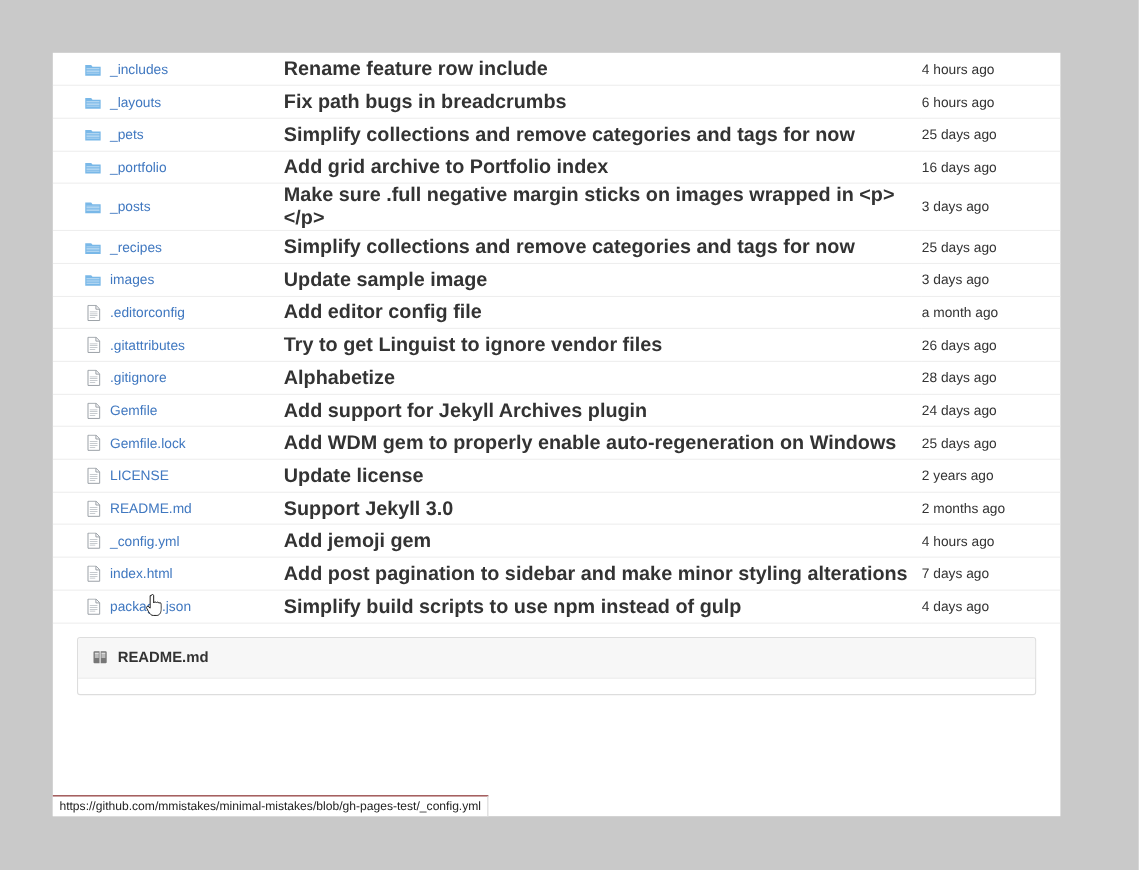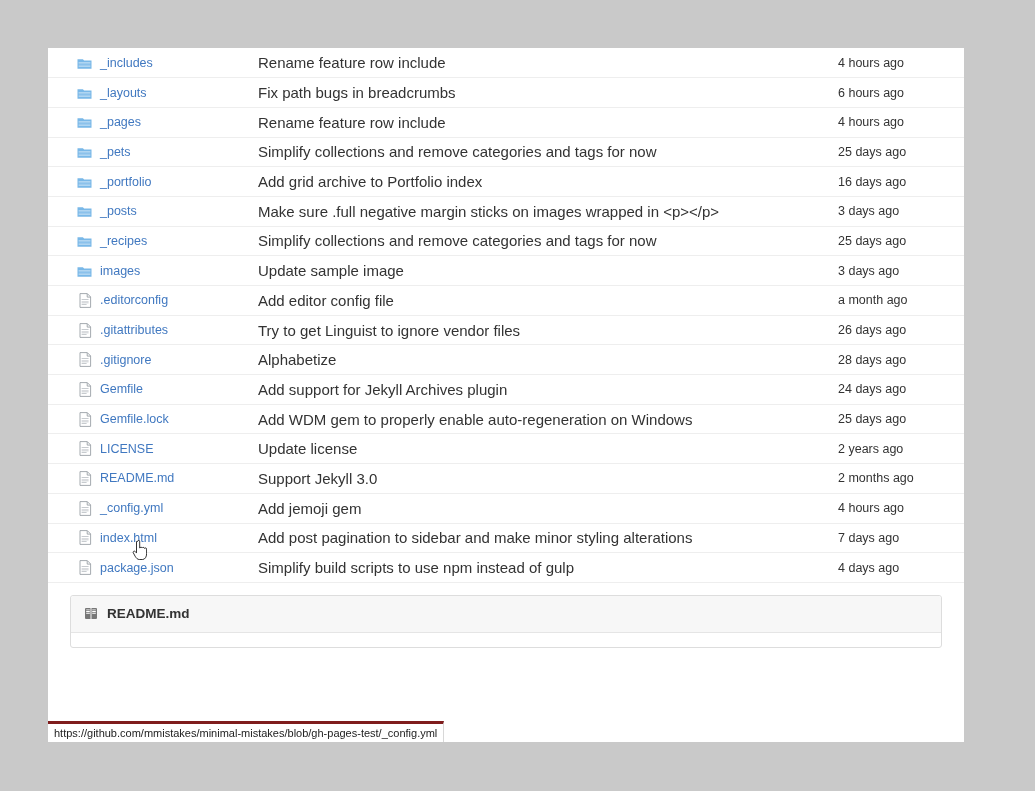--- a/index.html
+++ b/index.html
@@ -61,21 +61,22 @@
   .name-link {
     color: #4078c0;
     text-decoration: none;
     font-size: 12.5px;
   }
   .name-link.current {
   }
   .msg-link {
     color: #333333;
     text-decoration: none;
-    font-size: 15px;
+    font-size: 18px;
+    font-weight: bold;
   }
   .icon {
     display: inline-block;
     vertical-align: middle;
     line-height: 0;
   }
   .folder-icon svg { display:block; }
   .file-icon svg { display:block; }
 
   .readme-box {
@@ -105,21 +106,21 @@
   }
   .status-bar {
     position: absolute;
     left: 48px;
     bottom: 49px;
     height: 18px;
     display: flex;
     align-items: center;
     padding: 0 6px;
     background: #ffffff;
-    border-top: 3px solid #7f1d1d;
+    border-top: 1px solid #7f1d1d;
     border-right: 1px solid #d8d8d8;
     font-size: 11px;
     color: #222222;
     white-space: nowrap;
   }
   .cursor {
     position: absolute;
     left: 131px;
     top: 540px;
     width: 16px;
@@ -146,29 +147,20 @@
             <td class="col-age">4 hours ago</td>
           </tr>
           <tr class="file-row">
             <td class="col-icon"><span class="icon folder-icon"><svg width="15" height="13" viewBox="0 0 15 13">
                   <path fill="#79b8e8" d="M0.5 2.2h5.4l1.2 1.4h7.4v8.2H0.5z"></path>
                   <path fill="#ffffff" d="M1.6 5.0h11.8v0.7H1.6zM1.6 6.4h11.8v0.7H1.6zM1.6 7.8h11.8v0.7H1.6zM1.6 9.2h11.8v0.7H1.6z" opacity="0.55"></path>
                 </svg></span></td>
             <td class="col-name"><a class="name-link" href="#">_layouts</a></td>
             <td class="col-msg"><a class="msg-link" href="#">Fix path bugs in breadcrumbs</a></td>
             <td class="col-age">6 hours ago</td>
-          </tr>
-          <tr class="file-row">
-            <td class="col-icon"><span class="icon folder-icon"><svg width="15" height="13" viewBox="0 0 15 13">
-                  <path fill="#79b8e8" d="M0.5 2.2h5.4l1.2 1.4h7.4v8.2H0.5z"></path>
-                  <path fill="#ffffff" d="M1.6 5.0h11.8v0.7H1.6zM1.6 6.4h11.8v0.7H1.6zM1.6 7.8h11.8v0.7H1.6zM1.6 9.2h11.8v0.7H1.6z" opacity="0.55"></path>
-                </svg></span></td>
-            <td class="col-name"><a class="name-link" href="#">_pages</a></td>
-            <td class="col-msg"><a class="msg-link" href="#">Rename feature row include</a></td>
-            <td class="col-age">4 hours ago</td>
           </tr>
           <tr class="file-row">
             <td class="col-icon"><span class="icon folder-icon"><svg width="15" height="13" viewBox="0 0 15 13">
                   <path fill="#79b8e8" d="M0.5 2.2h5.4l1.2 1.4h7.4v8.2H0.5z"></path>
                   <path fill="#ffffff" d="M1.6 5.0h11.8v0.7H1.6zM1.6 6.4h11.8v0.7H1.6zM1.6 7.8h11.8v0.7H1.6zM1.6 9.2h11.8v0.7H1.6z" opacity="0.55"></path>
                 </svg></span></td>
             <td class="col-name"><a class="name-link" href="#">_pets</a></td>
             <td class="col-msg"><a class="msg-link" href="#">Simplify collections and remove categories and tags for now</a></td>
             <td class="col-age">25 days ago</td>
           </tr>

